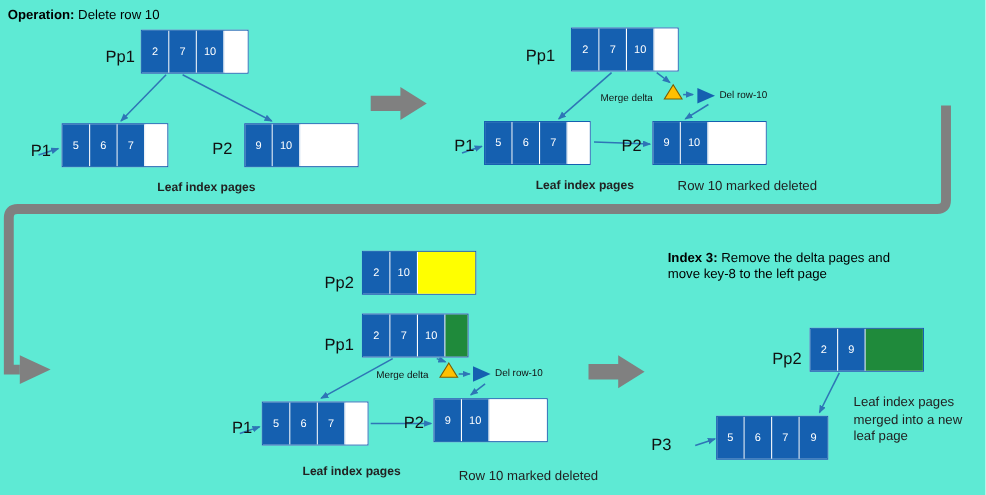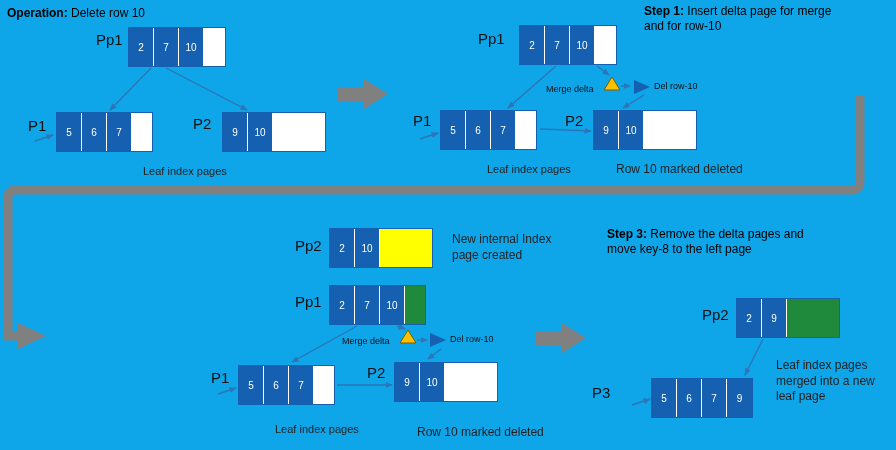--- a/index.html
+++ b/index.html
@@ -1,31 +1,31 @@
 <!DOCTYPE html>
 <html style="--page-blue: #1560b0; --accent-yellow: #ffff00; --accent-green: #1f8a3b; --arrow-blue: #2e75b6; --arrow-gray: #808080; --delta-yellow: #ffc000;"><head>
 <meta charset="utf-8">
 <style>
   * { margin:0; padding:0; box-sizing:border-box; }
   html, body { background:#ffffff; }
   body { font-family:"Liberation Sans", sans-serif; color:#1a1a1a; }
-  #canvas { position:relative; width:896px; height:450px; background:#0ea5e9; overflow:hidden; }
+  #canvas { position:relative; width:896px; height:450px; background:#5eead4; overflow:hidden; }
   .abs { position:absolute; z-index:2; }
   svg.layer { position:absolute; left:0; top:0; z-index:1; }
   .title { font-size:12px; line-height:1.28; color:#000; }
   .title b { font-weight:bold; }
-  .page-label { font-size:15px; color:#111; }
+  .page-label { font-size:15px; color:#111;margin-top:12px; }
   .page { position:absolute; z-index:2; display:flex; height:40px; border:1px solid var(--page-blue); background:#fff; }
   .cell { width:25px; background:var(--page-blue); color:#fff; font-size:10px;
           display:flex; align-items:center; justify-content:center; border-right:1px solid #fff; }
   .cell:last-child { border-right:none; }
   .cell.fill-white { background:#fff; }
   .cell.fill-yellow { background:var(--accent-yellow); }
   .cell.fill-green { background:var(--accent-green); }
-  .caption { font-size:11px; color:#222; }
+  .caption { font-size:11px; color:#222;font-weight:bold; }
   .caption-md { font-size:12px; color:#222; line-height:1.3; }
   .delta-label { font-size:9px; color:#111; }
   .blue-arrow { stroke:var(--arrow-blue); stroke-width:1.4; fill:none; }
   .arrowhead { fill:var(--arrow-blue); }
   .gray-shape { fill:var(--arrow-gray); }
   .gray-path { stroke:var(--arrow-gray); stroke-width:9; fill:none; }
   .tri-merge { fill:var(--delta-yellow); stroke:#7a5c00; stroke-width:1; }
   .tri-del { fill:var(--page-blue); }
 </style>
 </head>
@@ -100,23 +100,20 @@
 
   <div class="abs page-label" style="left:193px; top:115px;">P2</div>
   <div class="page" style="left:222px; top:112px;">
     <div class="cell">9</div>
     <div class="cell">10</div>
     <div class="cell fill-white" style="width:52px;"></div>
   </div>
 
   <div class="abs caption" style="left:143px; top:165px;">Leaf index pages</div>
 
-  <div class="abs title" style="left:644px; top:4px; width:200px;">
-    <b>Step 1:</b><span> Insert delta page for merge and for row-10</span>
-  </div>
 
   <div class="abs page-label" style="left:478px; top:30px;">Pp1</div>
   <div class="page" style="left:519px; top:25px;">
     <div class="cell">2</div>
     <div class="cell">7</div>
     <div class="cell">10</div>
     <div class="cell fill-white" style="width:21px;"></div>
   </div>
 
   <div class="abs delta-label" style="left:546px; top:84px;">Merge delta</div>
@@ -140,21 +137,20 @@
   <div class="abs caption" style="left:487px; top:163px;">Leaf index pages</div>
   <div class="abs caption-md" style="left:616px; top:162px;">Row 10 marked deleted</div>
 
 
   <div class="abs page-label" style="left:295px; top:237px;">Pp2</div>
   <div class="page" style="left:329px; top:228px;">
     <div class="cell">2</div>
     <div class="cell">10</div>
     <div class="cell fill-yellow" style="width:52px;"></div>
   </div>
-  <div class="abs caption-md" style="left:452px; top:232px; width:118px;">New internal Index page created</div>
 
   <div class="abs page-label" style="left:295px; top:293px;">Pp1</div>
   <div class="page" style="left:329px; top:285px;">
     <div class="cell">2</div>
     <div class="cell">7</div>
     <div class="cell">10</div>
     <div class="cell fill-green" style="width:20px;"></div>
   </div>
 
   <div class="abs delta-label" style="left:342px; top:336px;">Merge delta</div>
@@ -172,21 +168,21 @@
   <div class="page" style="left:394px; top:362px;">
     <div class="cell">9</div>
     <div class="cell">10</div>
     <div class="cell fill-white" style="width:52px;"></div>
   </div>
 
   <div class="abs caption" style="left:275px; top:423px;">Leaf index pages</div>
   <div class="abs caption-md" style="left:417px; top:425px;">Row 10 marked deleted</div>
 
   <div class="abs title" style="left:607px; top:227px; width:205px;">
-    <b>Step 3:</b><span> Remove the delta pages and move key-8 to the left page</span>
+    <b>Index 3:</b><span> Remove the delta pages and move key-8 to the left page</span>
   </div>
 
   <div class="abs page-label" style="left:702px; top:306px;">Pp2</div>
   <div class="page" style="left:736px; top:298px;">
     <div class="cell">2</div>
     <div class="cell">9</div>
     <div class="cell fill-green" style="width:52px;"></div>
   </div>
 
   <div class="abs page-label" style="left:592px; top:384px;">P3</div>

